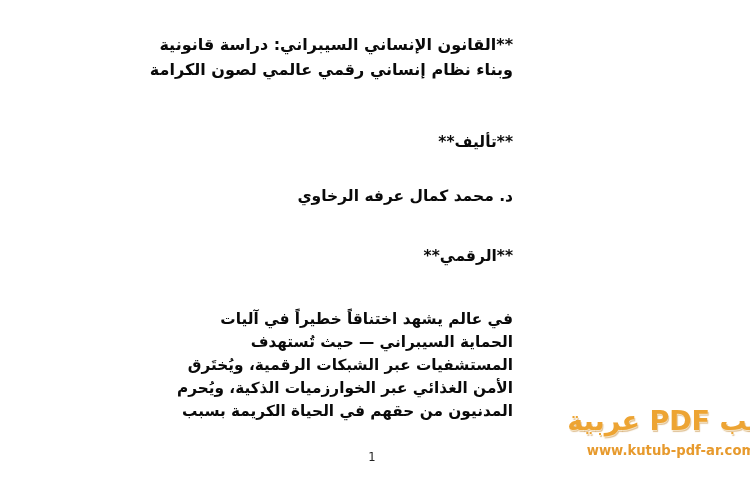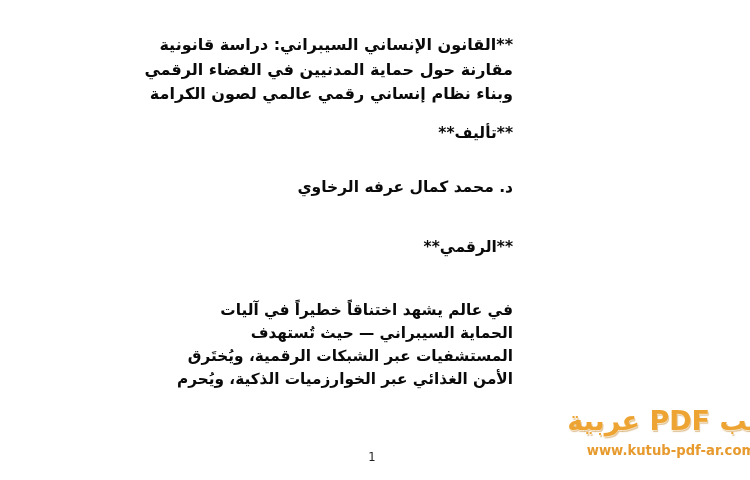--- a/index.html
+++ b/index.html
@@ -28,21 +28,21 @@
     text-align: right;
     color: #0a0a0a;
     font-weight: 700;
   }
   .title-block {
     margin-top: 33px;
     font-size: 16px;
     line-height: 24.5px;
   }
   .byline-heading {
-    margin-top: 14px;
+    margin-top: 48px;
     font-size: 15.5px;
     line-height: 24px;
   }
   .author-name {
     margin-top: 30px;
     font-size: 15.5px;
     line-height: 24px;
   }
   .foreword-heading {
     margin-top: 36px;
@@ -94,35 +94,35 @@
 </style>
 </head>
 <body>
 
 <div class="page">
 
   <div class="content-column">
 
     <div class="title-block">
       <div>**القانون الإنساني السيبراني: دراسة قانونية</div>
-      <div>مقارنة حول حماية المدنيين في الفضاء الرقمي</div>
       <div>وبناء نظام إنساني رقمي عالمي لصون الكرامة</div>
     </div>
 
     <div class="byline-heading">**تأليف**</div>
 
     <div class="author-name">د. محمد كمال عرفه الرخاوي</div>
 
     <div class="foreword-heading">**الرقمي**</div>
 
     <div class="paragraph-block">
       <div>في عالم يشهد اختناقاً خطيراً في آليات</div>
       <div>الحماية السيبراني — حيث تُستهدف</div>
       <div>المستشفيات عبر الشبكات الرقمية، ويُختَرق</div>
       <div>الأمن الغذائي عبر الخوارزميات الذكية، ويُحرم</div>
+      <div>المدنيون من حقهم في الحياة الكريمة بسبب</div>
     </div>
 
   </div>
 
   <div class="page-number">1</div>
 
   <div class="watermark">
     <div class="watermark-logo">كتب PDF عربية</div>
     <div class="watermark-url">www.kutub-pdf-ar.com</div>
   </div>

